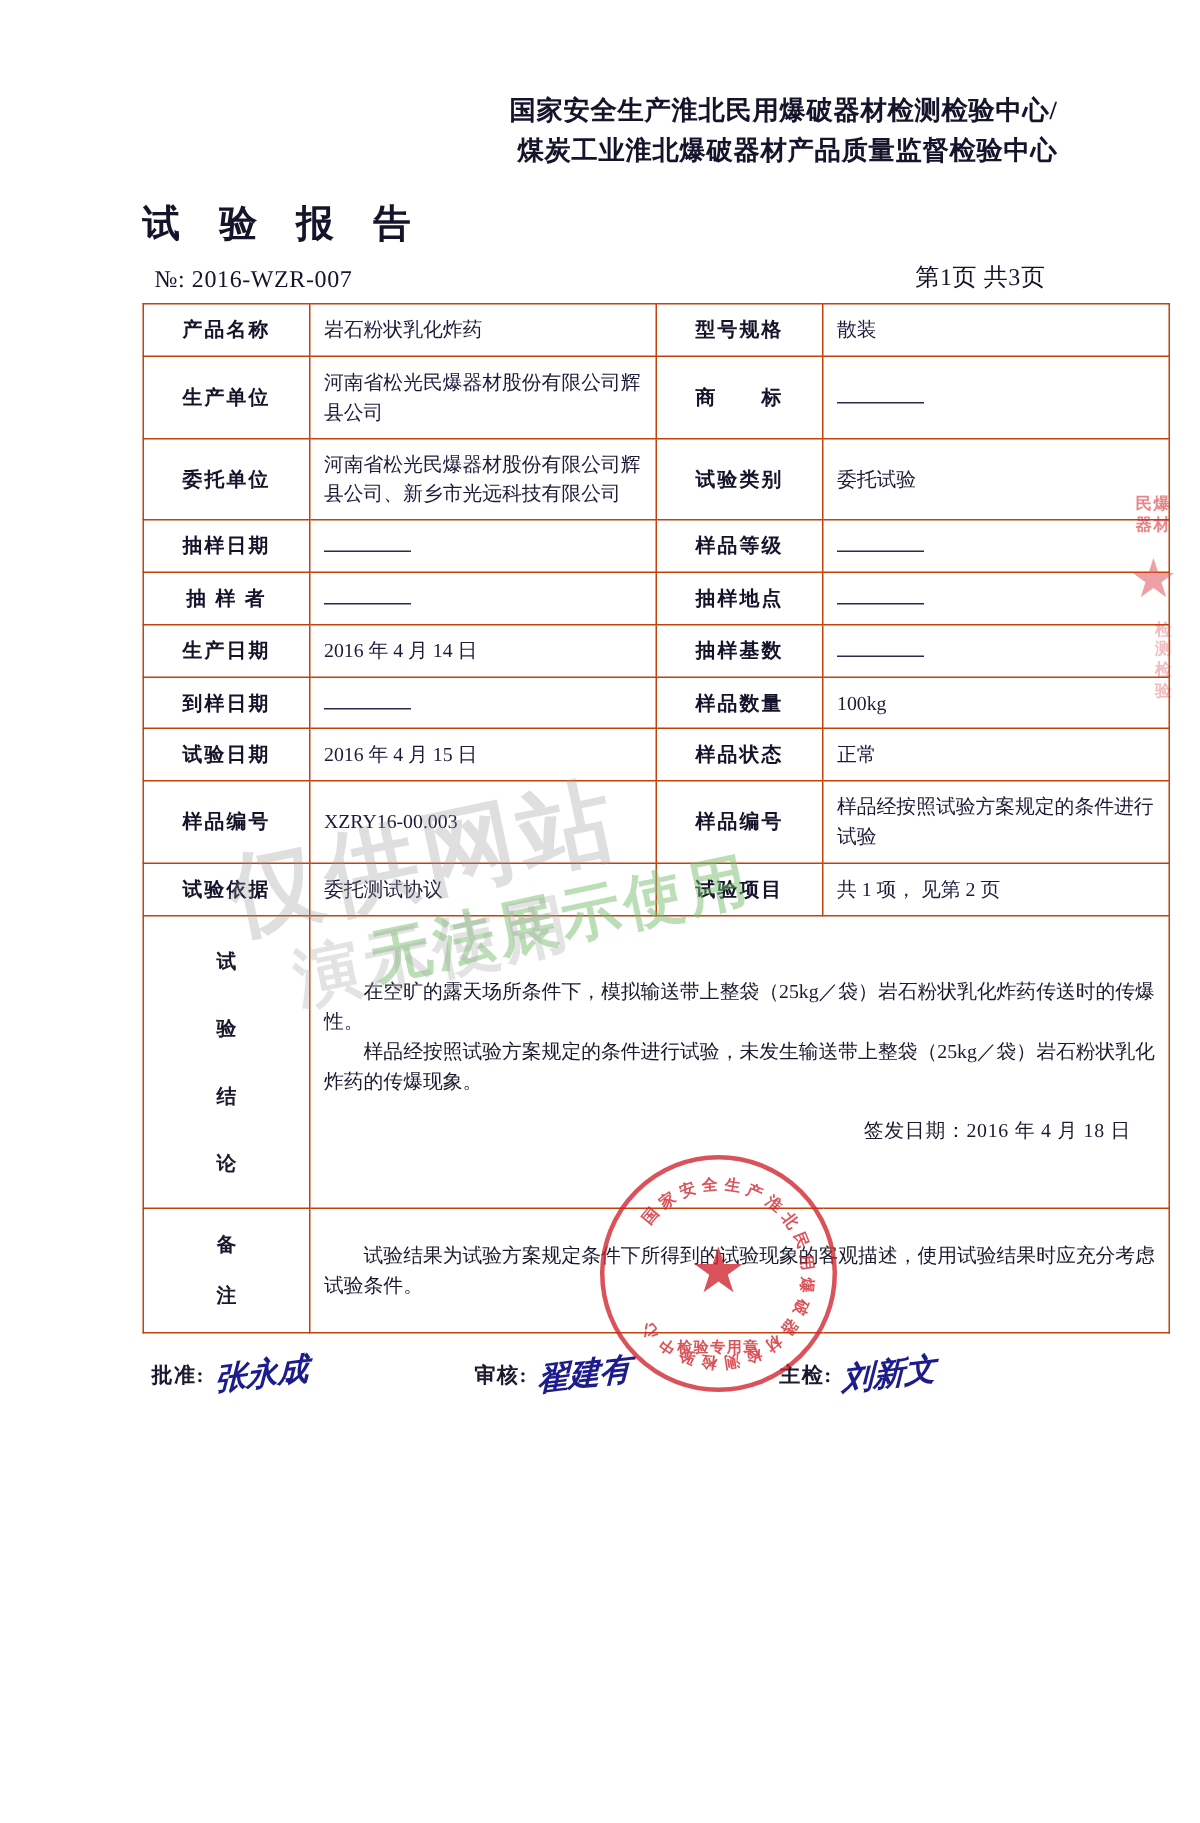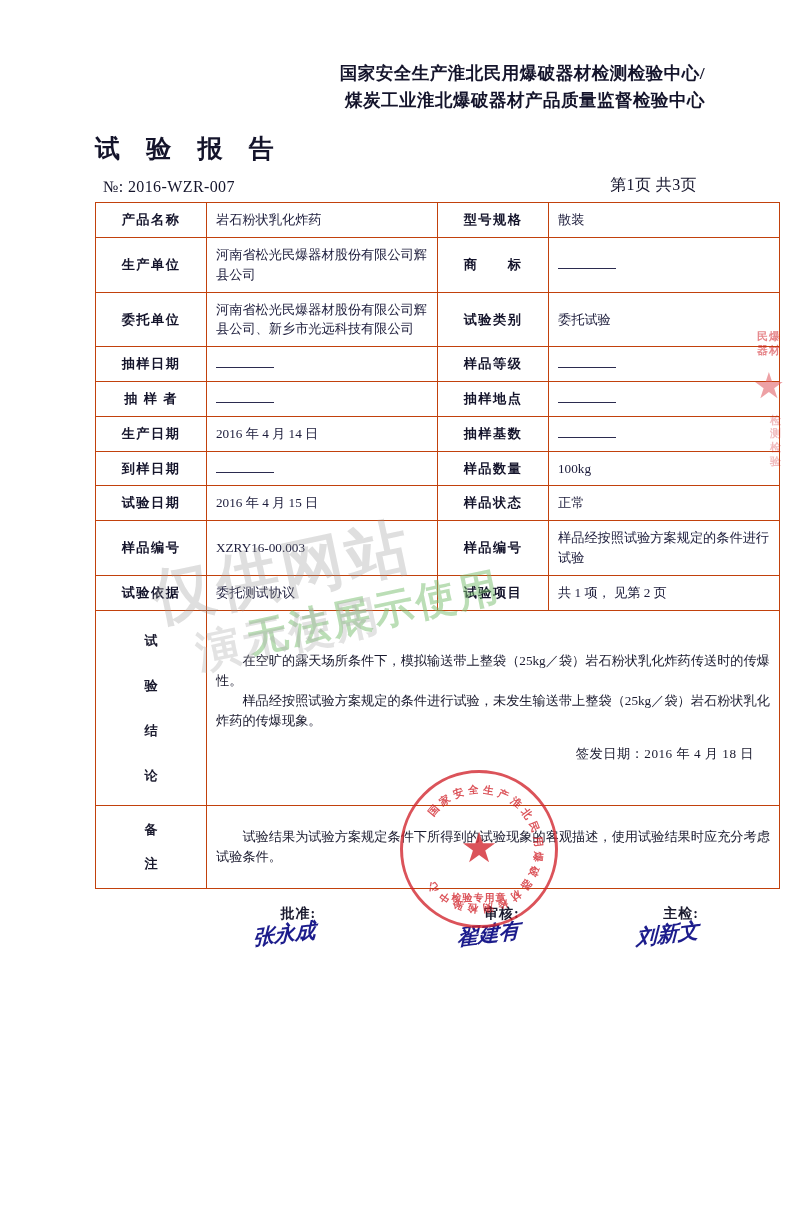--- a/index.html
+++ b/index.html
@@ -119,21 +119,20 @@
   .footer-sign {
     display: flex;
     margin-top: 16px;
     font-size: 14px;
     padding: 0 6px;
   }
   .footer-sign .cell {
     display: flex;
     align-items: flex-end;
     white-space: nowrap;
-    flex-direction: column;
   }
   .fs1 { width: 36%; }
   .fs2 { width: 34%; }
   .fs3 { width: 30%; }
   .sig-label {
     font-weight: bold;
     letter-spacing: 1px;
   }
   .sig-script {
     font-family: "DejaVu Serif", serif;

